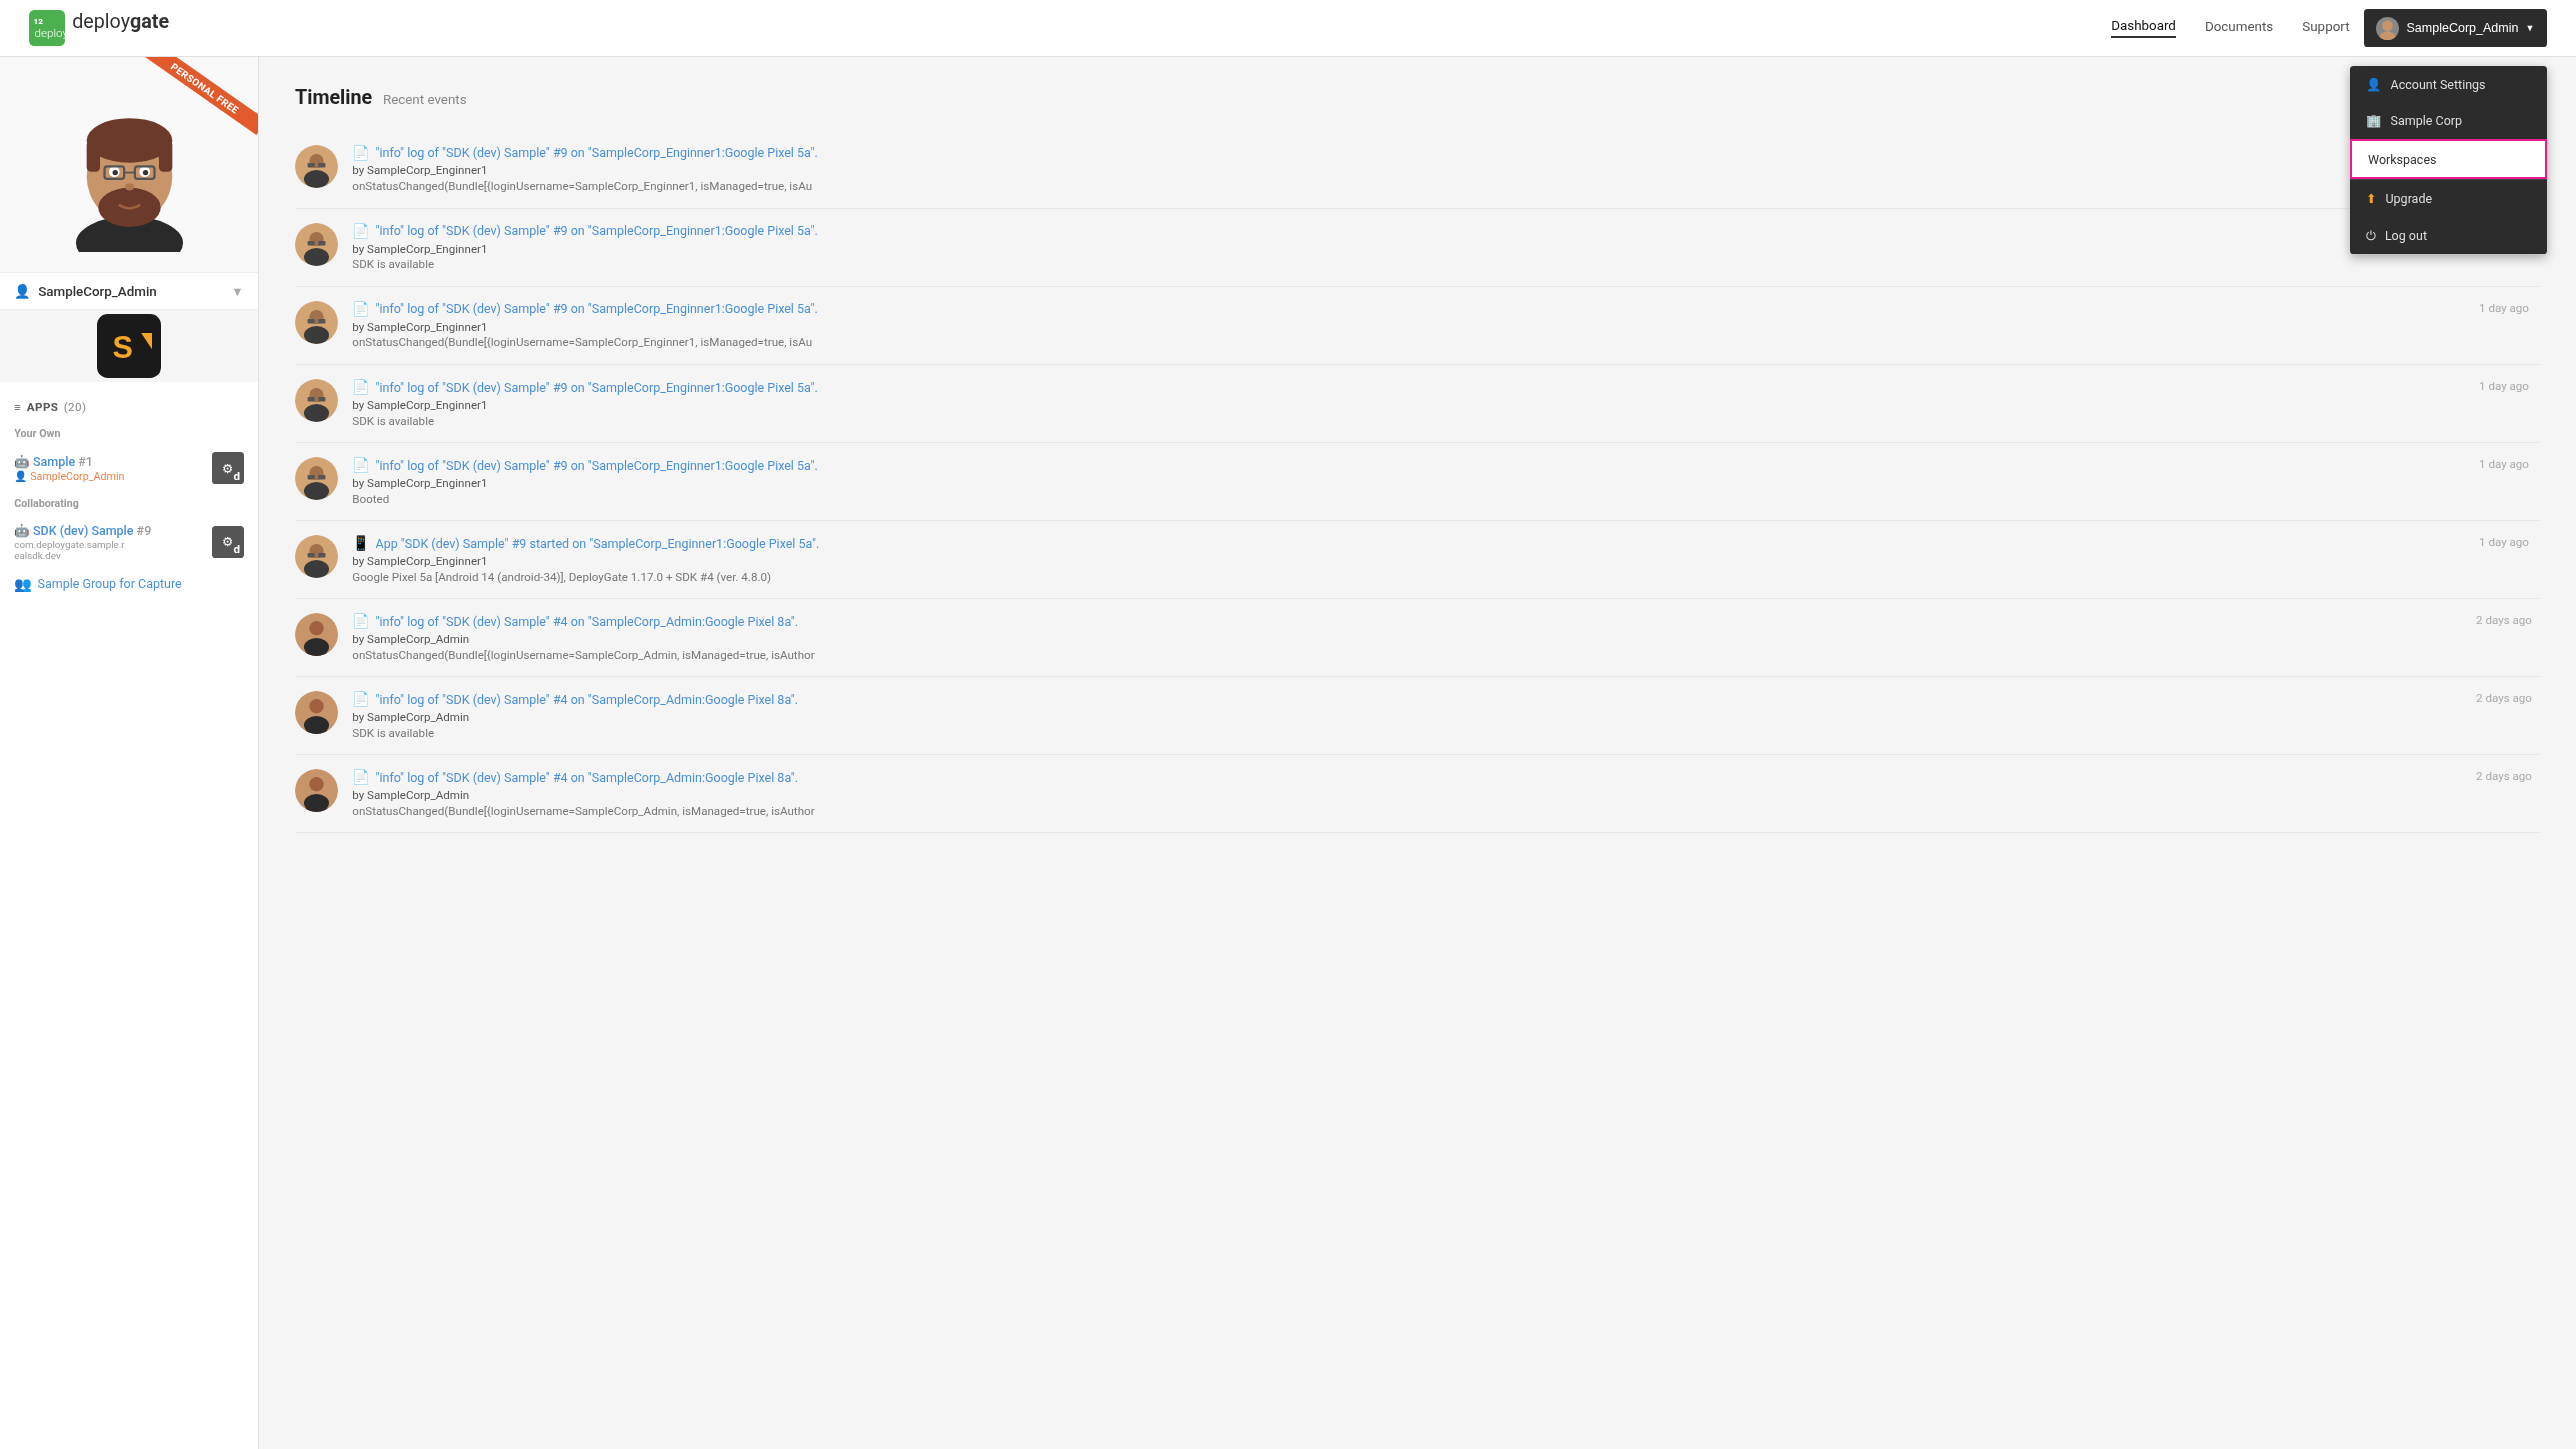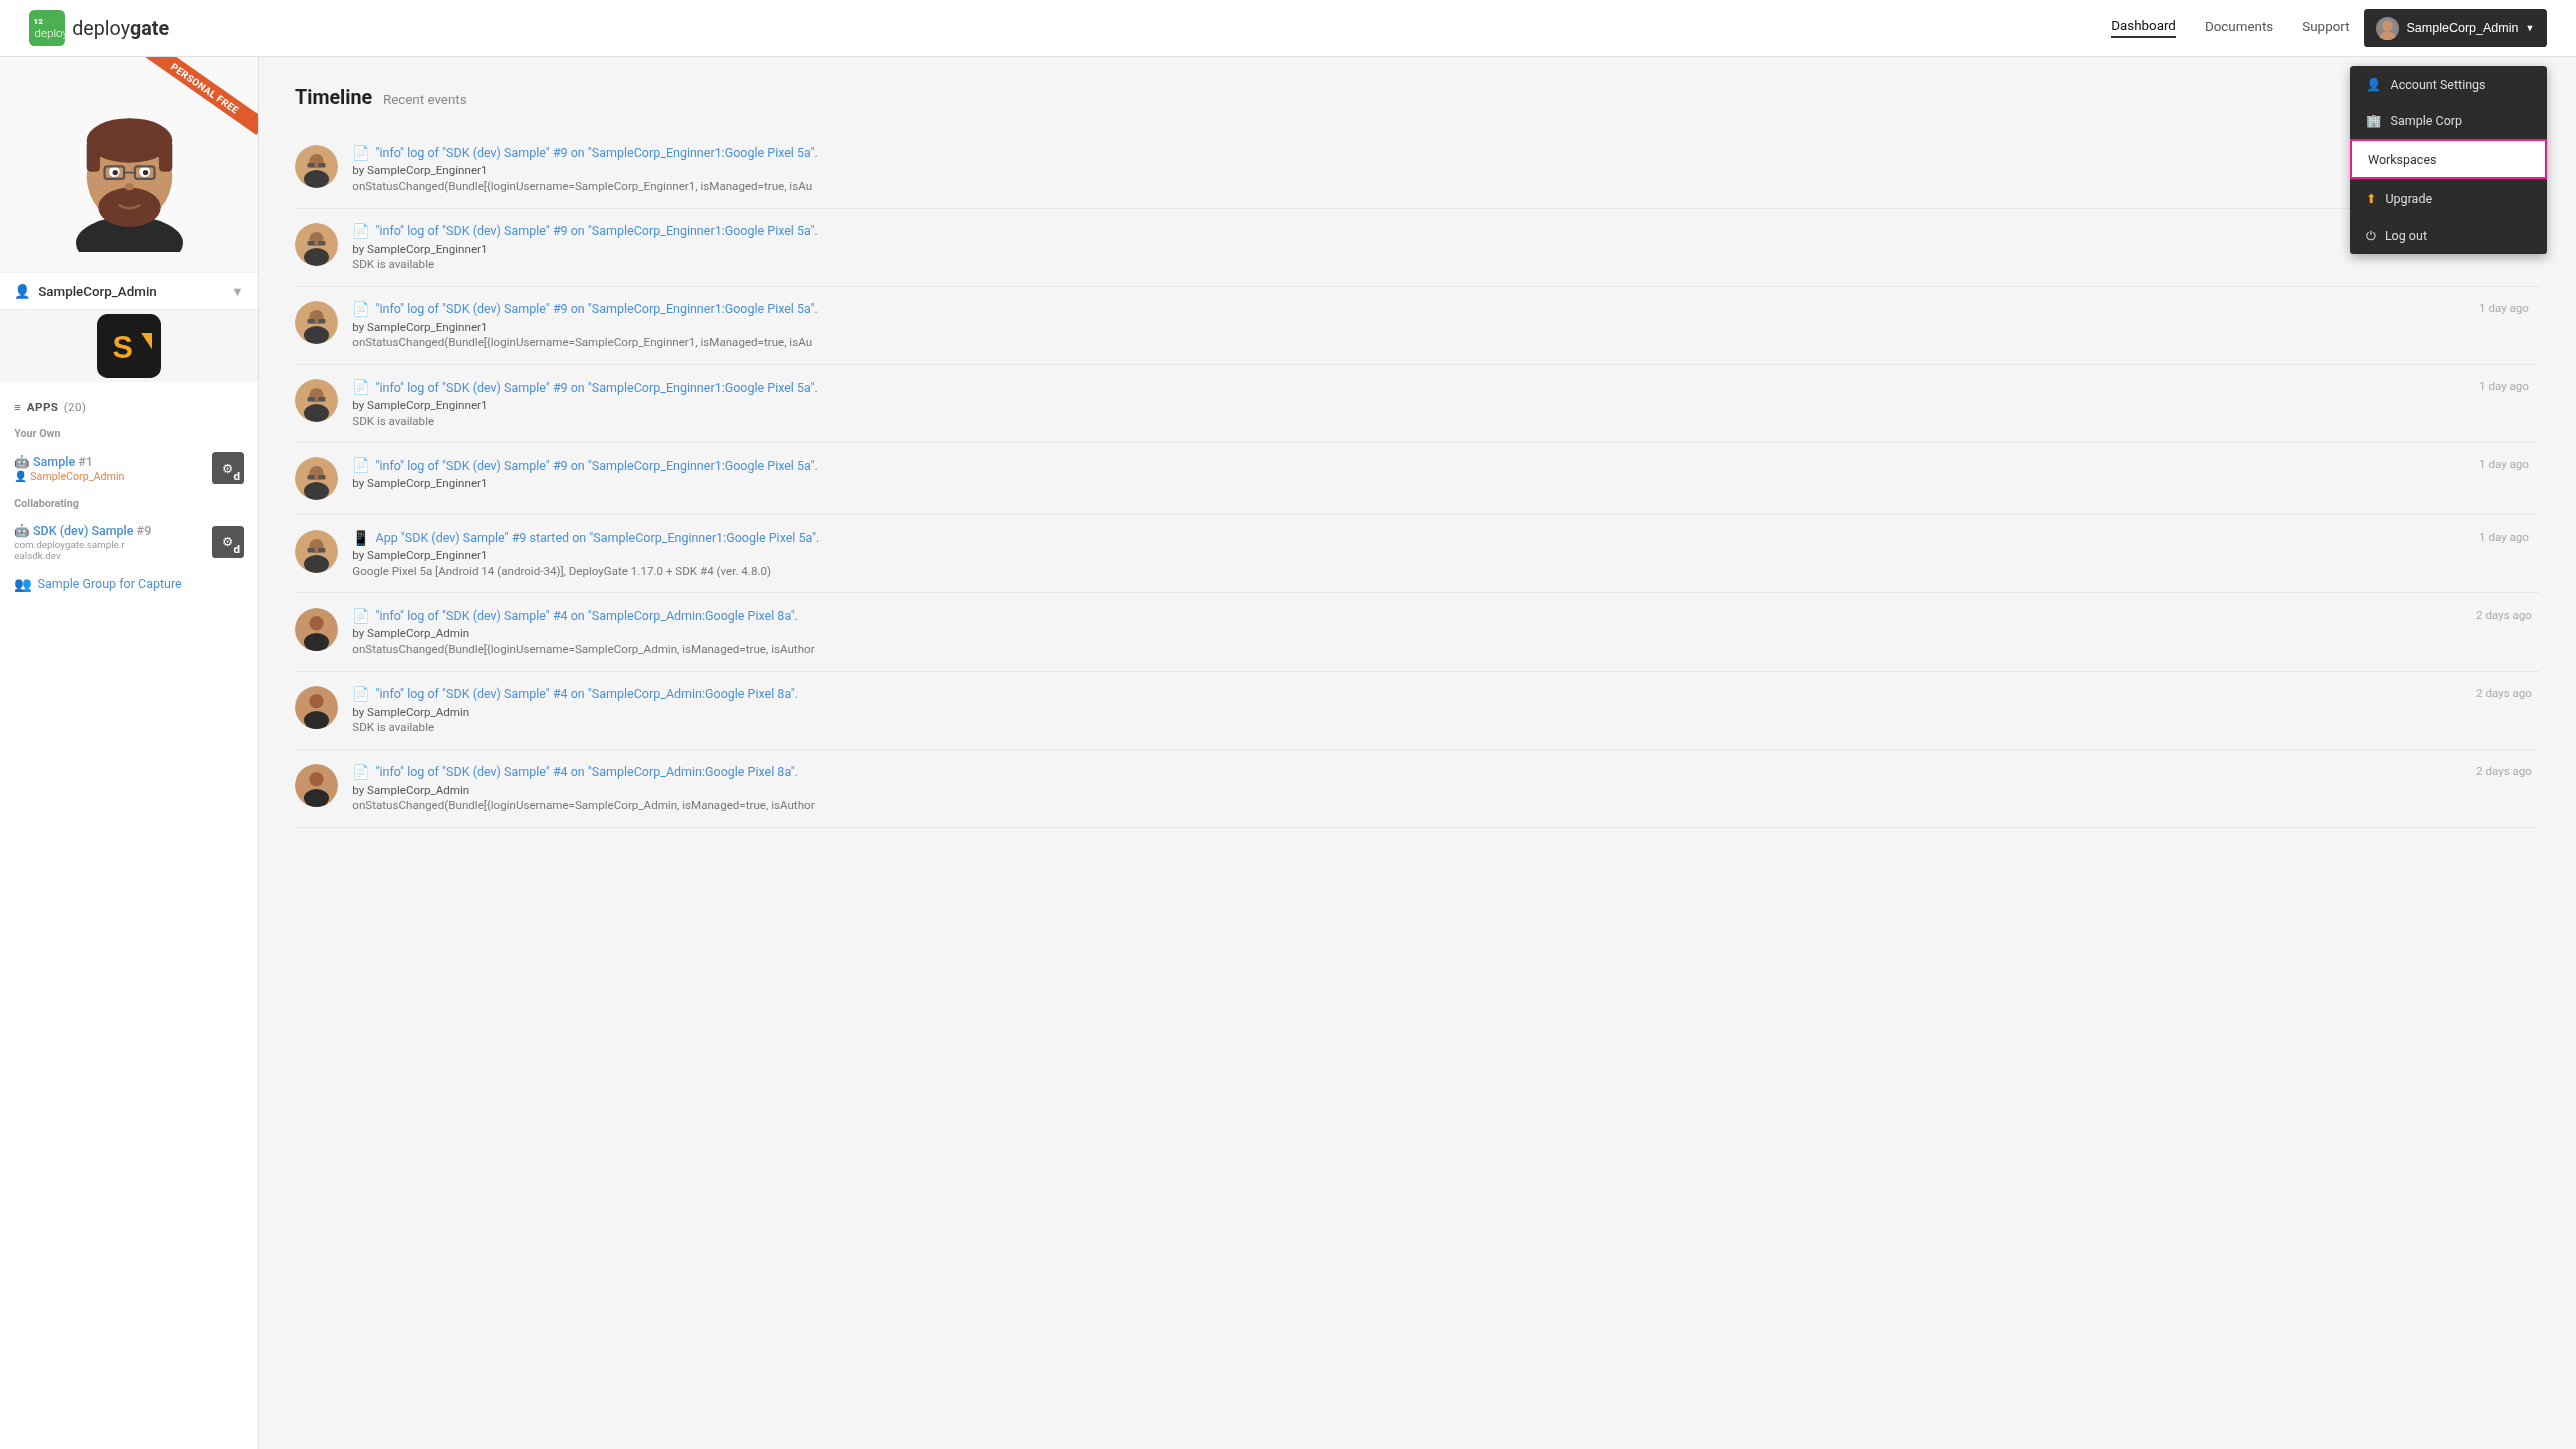--- a/index.html
+++ b/index.html
@@ -11,21 +11,20 @@
       border-bottom: 0.9px solid #e0e0e0;
       height: 57px;
       display: flex;
       align-items: center;
       padding: 0 29px;
       position: relative;
       z-index: 100;
     }
     .logo-area {
       display: flex;
-      align-items: center;
       gap: 7.2px;
       margin-right: auto;
     }
     .nav-links {
       display: flex;
       align-items: center;
       gap: 29px;
       margin-right: 14.3px;
     }
     .nav-link {
@@ -587,20 +586,21 @@
             <rect x="26" y="20" width="8" height="5" fill="#555" rx="1"></rect>
             <ellipse cx="24" cy="38" rx="14" ry="10" fill="#3a3a3a"></ellipse>
           </svg>
         </div>
         <div class="timeline-content">
           <a class="timeline-event-title">
             <span class="log-icon">📄</span>
             <span>"info" log of "SDK (dev) Sample" #9 on "SampleCorp_Enginner1:Google Pixel 5a".</span>
           </a>
           <div class="timeline-by">by SampleCorp_Enginner1</div>
+          <div class="timeline-detail">Booted</div>
         </div>
         <div class="timeline-time">1 day ago</div>
       </div>
 
       <div class="timeline-item">
         <div class="timeline-avatar">
           <svg width="43" height="43" viewBox="0 0 48 48">
             <circle cx="24" cy="24" r="24" fill="#d4a574"></circle>
             <circle cx="24" cy="18" r="8" fill="#a0714a"></circle>
             <rect x="14" y="20" width="8" height="5" fill="#555" rx="1"></rect>

